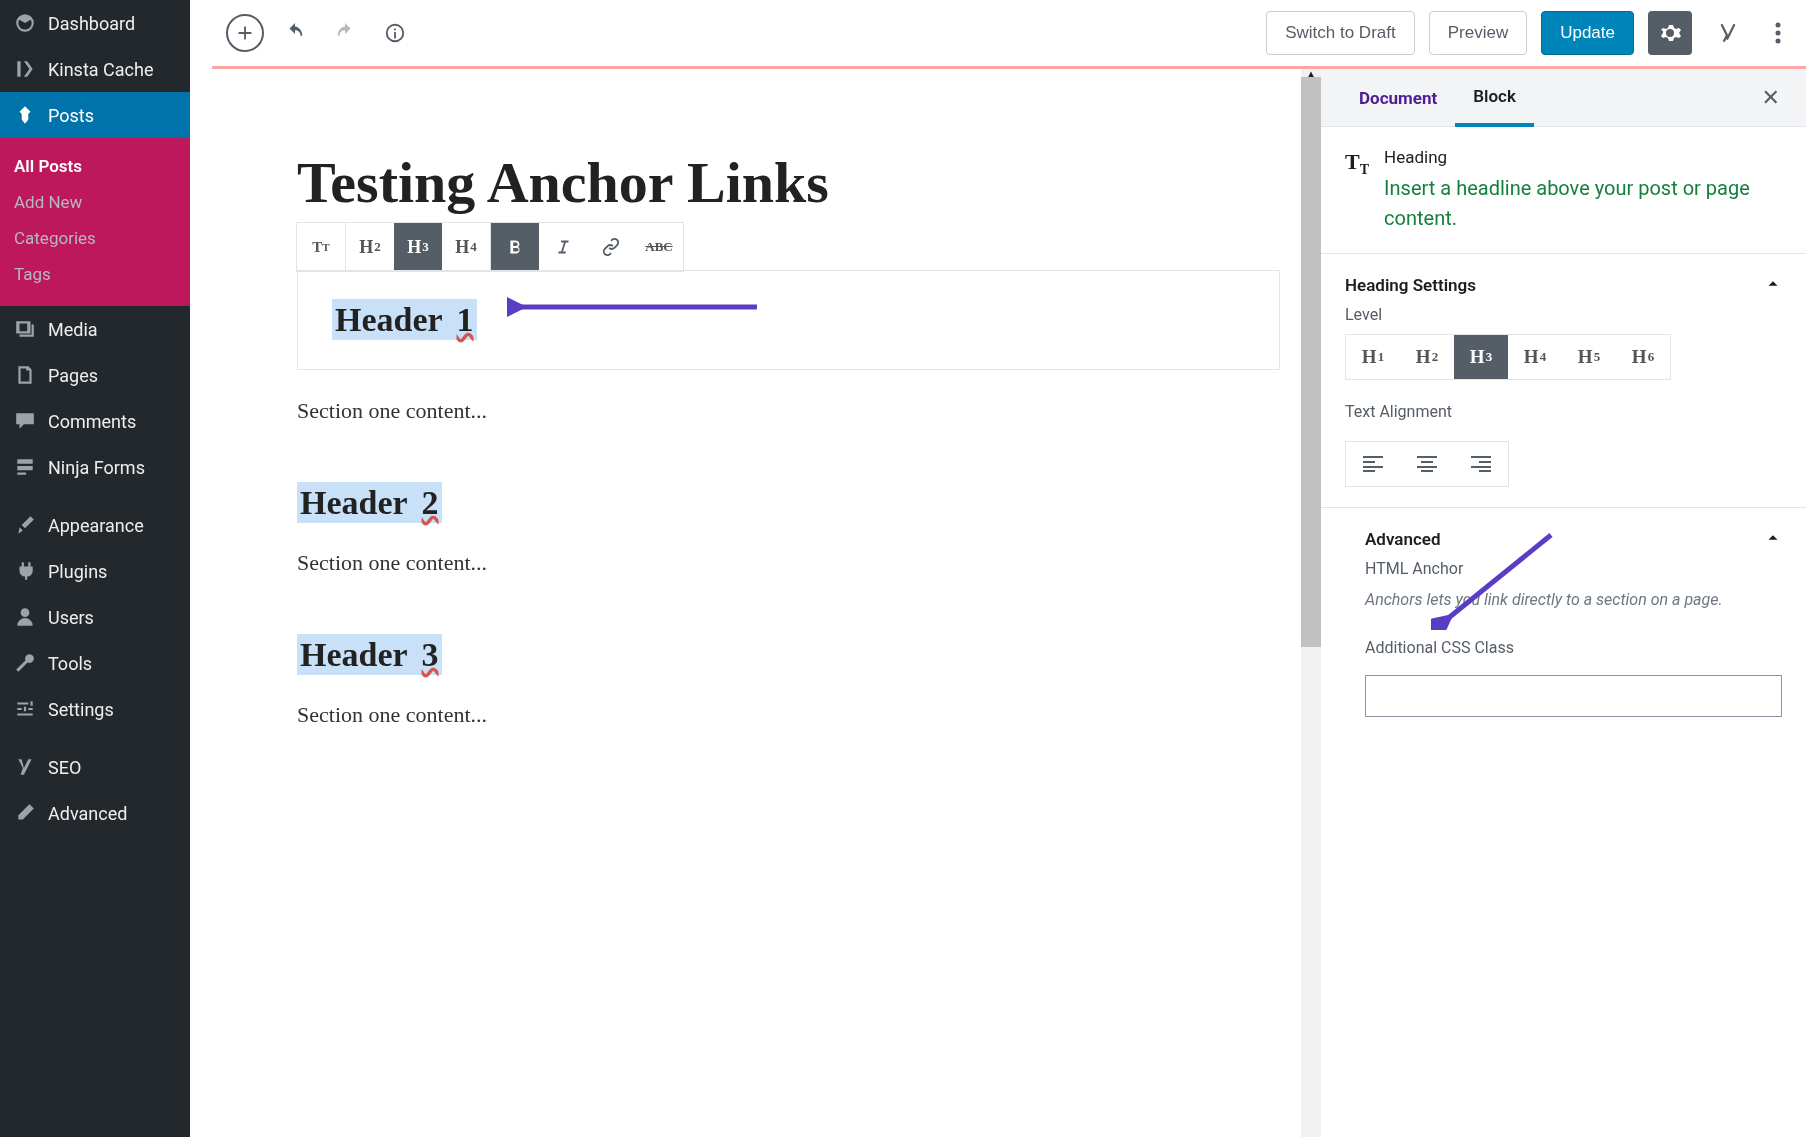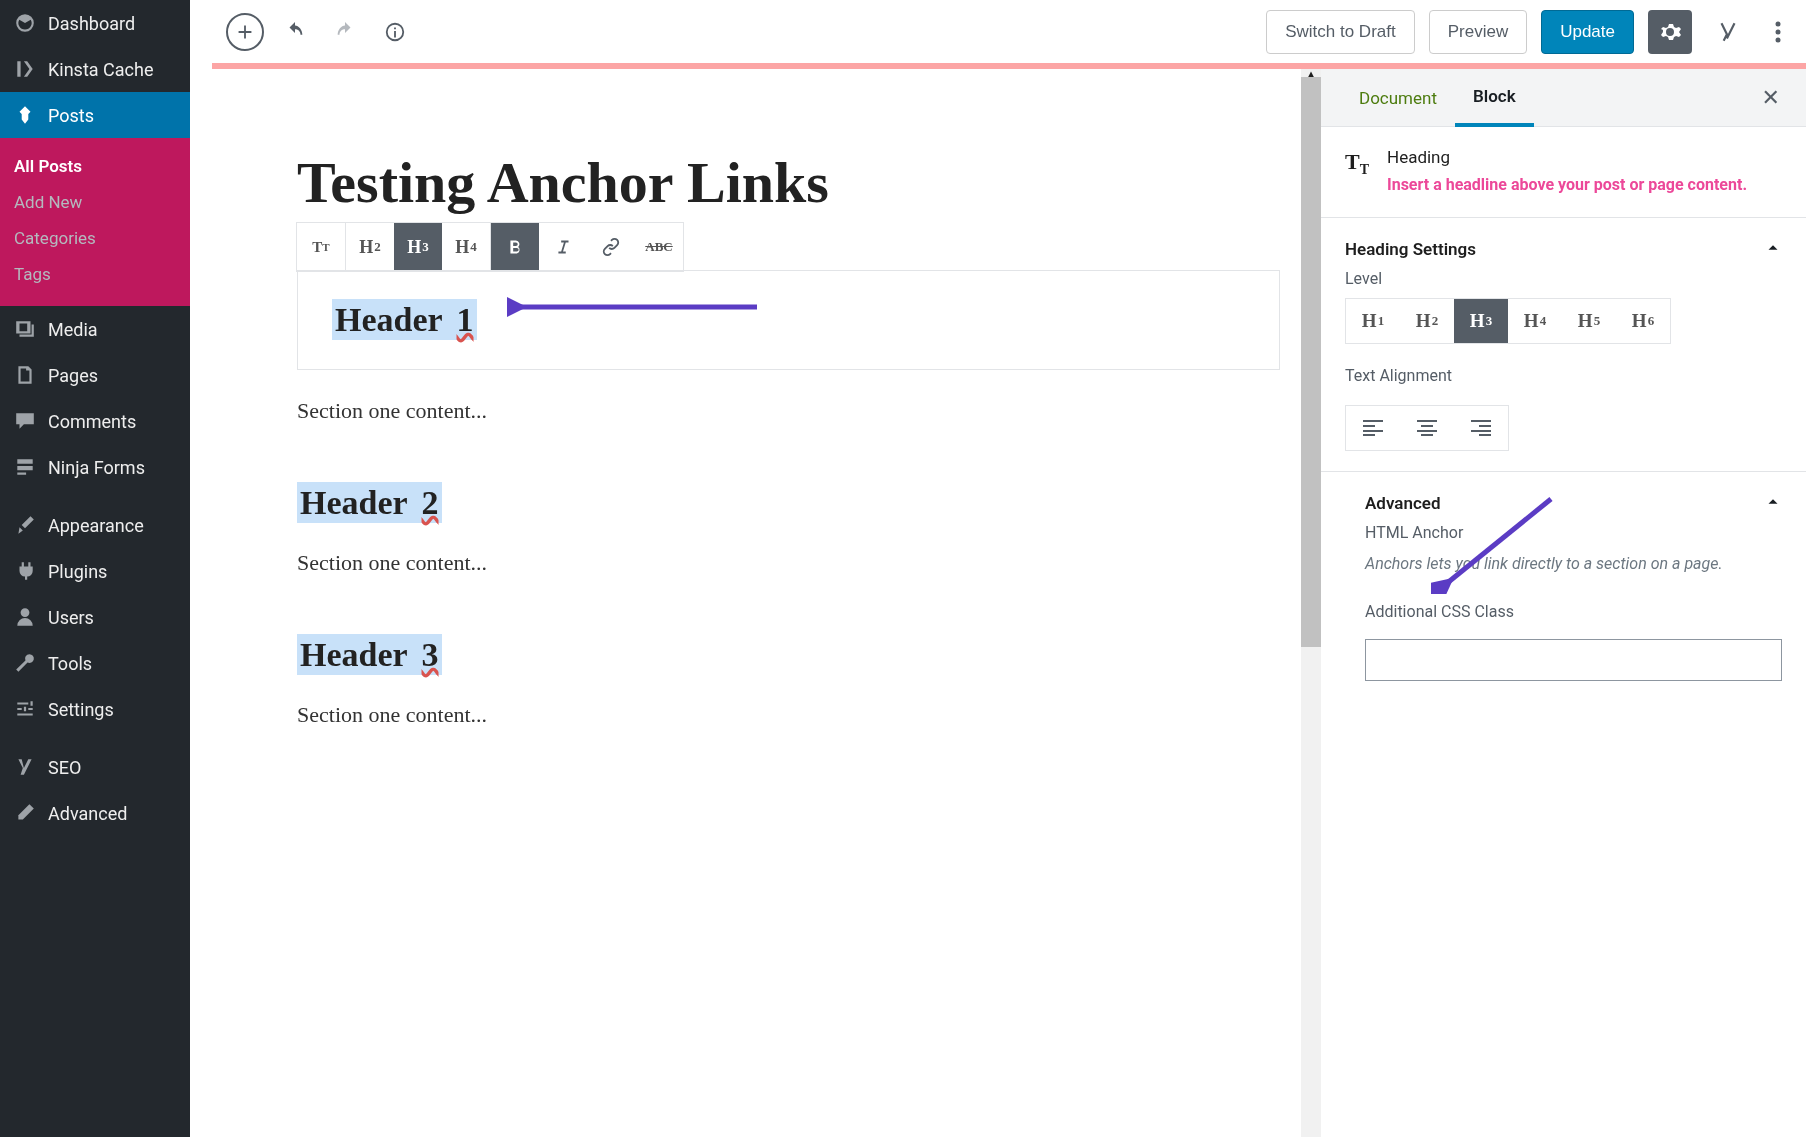--- a/index.html
+++ b/index.html
@@ -12,21 +12,21 @@
 .sidebar-item .icon svg { width: 22px; height: 22px; fill: #9ea3a8; }
 .sidebar-item.active { background: #0073aa; color: #fff; }
 .sidebar-item.active .icon svg { fill: #fff; }
 .sidebar-item.active::after { content: ""; position: absolute; right: -10px; top: 50%; transform: translateY(-50%); border: 10px solid transparent; border-right-color: #fff; }
 .sidebar-sub { background: #be185d; padding: 10px 0 14px 0; }
 .sidebar-sub-item { padding: 8px 14px; font-size: 17px; color: #b4b9be; cursor: pointer; }
 .sidebar-sub-item.cur { color: #fff; font-weight: 600; }
 .sep { height: 12px; }
 
 
-.topbar { position: absolute; left: 212px; top: 0; right: 0; height: 69px; border-bottom: 6px solid #fca5a5; background: #fff; display: flex; align-items: center; padding: 0 14px; }
+.topbar { position: absolute; left: 212px; top: 0; right: 0; height: 69px; border-bottom: 3px solid #fca5a5; background: #fff; display: flex; align-items: center; padding: 0 14px; }
 .tbtn { width: 38px; height: 38px; display: inline-flex; align-items: center; justify-content: center; margin-right: 12px; cursor: pointer; }
 .tbtn.circle { border: 2px solid #555d66; border-radius: 50%; }
 .tbtn svg { width: 22px; height: 22px; fill: #555d66; }
 .tbtn.disabled svg { fill: #b5b9be; }
 .tb-right { margin-left: auto; display: flex; align-items: center; gap: 14px; }
 .btn { height: 44px; padding: 0 18px; border: 1px solid #ccc; background: #fff; border-radius: 4px; font-size: 17px; color: #555d66; cursor: pointer; display: inline-flex; align-items: center; }
 .btn.primary { background: #0085ba; border-color: #006a95; color: #fff; }
 .btn.gear { background: #555d66; border: none; width: 44px; padding: 0; justify-content: center; }
 .btn.gear svg { fill: #fff; width: 24px; height: 24px; }
 .yoast { width: 44px; height: 44px; display: inline-flex; align-items: center; justify-content: center; cursor: pointer; }
@@ -52,28 +52,28 @@
 .tbtn2.bold { background: #555d66; }
 .tbtn2.bold svg { fill: #fff; }
 .arrow1 { position: absolute; }
 
 
 .rpanel { position: absolute; right: 0; top: 69px; width: 486px; bottom: 0; background: #fff; border-left: 1px solid #e2e4e7; }
 .scrolltrack { position: absolute; left: -20px; top: 0; bottom: 0; width: 20px; background: #f1f1f1; }
 .scrollthumb { position: absolute; left: 0; top: 8px; width: 20px; height: 570px; background: #c1c1c1; border-radius: 0; }
 .scrollarrow { position: absolute; left: 0; width: 20px; height: 8px; display: flex; align-items: center; justify-content: center; }
 .tabs { display: flex; align-items: center; border-bottom: 1px solid #e2e4e7; background: #f3f4f5; height: 58px; padding: 0 20px; }
-.tab { padding: 0 18px; height: 100%; display: flex; align-items: center; font-size: 17px; color: #4d7c0f; cursor: pointer; }
+.tab { padding: 0 18px; height: 100%; display: flex; align-items: center; font-size: 17px; color: #4c1d95; cursor: pointer; font-weight: bold; }
 .tab.active { color: #191e23; font-weight: 600; border-bottom: 4px solid #0085ba; margin-bottom: -1px; }
 .close-x { margin-left: auto; font-size: 22px; color: #555d66; cursor: pointer; padding: 6px; }
 .panel { padding: 20px 24px; border-bottom: 1px solid #e2e4e7; }
 .panel-row { display: flex; align-items: flex-start; gap: 14px; }
 .block-icon { width: 28px; height: 28px; margin-top: 2px; font-family: Georgia, serif; font-size: 22px; font-weight: 700; }
 .block-title { font-size: 17px; font-weight: 400; margin-bottom: 6px; }
-.block-desc { font-size: 16px; color: #ec4899; line-height: 1.5; font-weight: bold; }
+.block-desc { font-size: 20px; color: #15803d; line-height: 1.5; }
 .panel-hdr { display: flex; align-items: center; justify-content: space-between; cursor: pointer; }
 .panel-hdr-title { font-size: 17px; font-weight: 600; }
 .chev svg { width: 18px; height: 18px; fill: #191e23; }
 .panel-body { margin-top: 10px; }
 .fld-label { font-size: 16px; color: #555d66; margin-bottom: 10px; }
 .level-row { display: inline-flex; border: 1px solid #e2e4e7; }
 .lvl { width: 54px; height: 44px; display: inline-flex; align-items: center; justify-content: center; font-family: Georgia, serif; font-size: 19px; font-weight: 600; color: #555; cursor: pointer; }
 .lvl .sub { font-size: 13px; margin-left: 1px; }
 .lvl.active { background: #555d66; color: #fff; }
 .align-row { display: inline-flex; border: 1px solid #e2e4e7; margin-top: 10px; }

